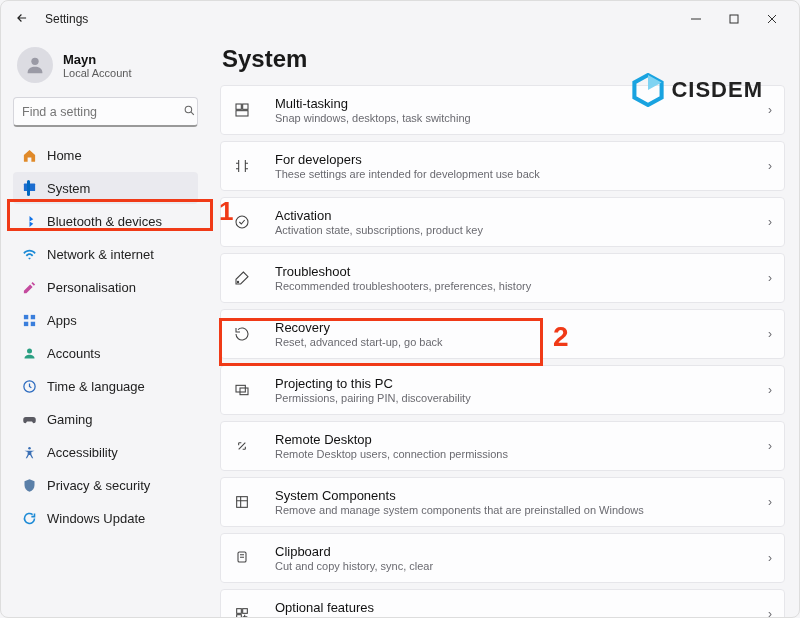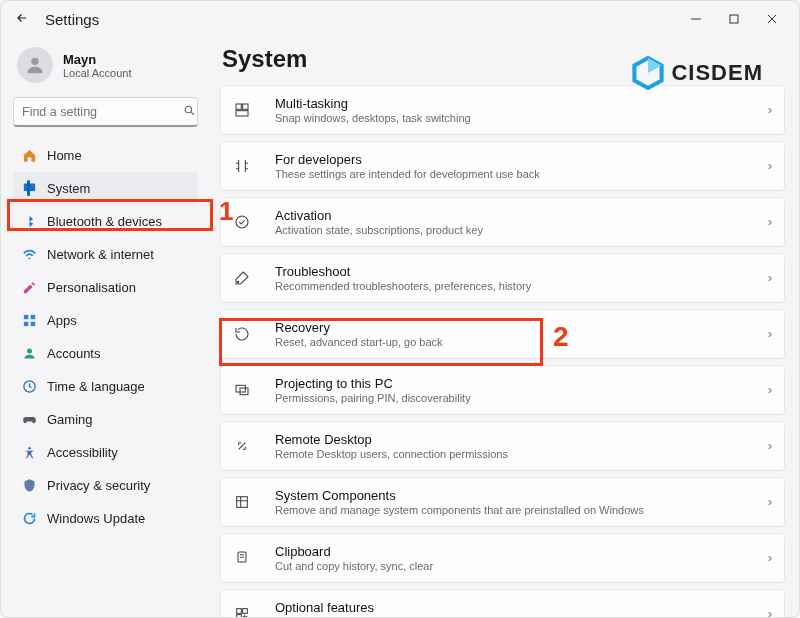--- a/index.html
+++ b/index.html
@@ -15,21 +15,21 @@
     border-radius: 8px;
     position: relative;
   }
   .titlebar {
     display: flex;
     align-items: center;
     height: 36px;
     padding: 0 8px 0 12px;
   }
   .titlebar .back { width: 18px; text-align: center; color:#222; cursor:pointer; }
-  .titlebar .title { margin-left: 14px; font-size: 15px; color:#222; }
+  .titlebar .title { margin-left: 14px; font-size: 12px; color:#222; }
   .titlebar .spacer { flex: 1; }
   .winbtn { width: 38px; height: 28px; display:flex; align-items:center; justify-content:center; color:#333; }
   .winbtn svg { stroke:#333; }
 
   .layout { display: flex; height: calc(100% - 36px); }
   .sidebar { width: 205px; padding: 6px 8px 0 12px; }
   .profile { display:flex; align-items:center; gap:10px; margin: 4px 4px 14px 4px; }
   .avatar {
     width: 36px; height: 36px; border-radius: 50%;
     background: #dcdce2; display:flex; align-items:center; justify-content:center;
@@ -89,21 +89,21 @@
   }
   .annot2 {
     position:absolute; border:3px solid #f03a17;
     left:218px; top:317px; width:324px; height:48px; pointer-events:none;
   }
   .annot2-num {
     position:absolute; left:552px; top:320px; color:#f03a17;
     font-size:28px; font-weight:700; pointer-events:none;
   }
   .watermark {
-    position:absolute; right:36px; top:55px; display:flex; align-items:center; gap:6px;
+    position:absolute; right:36px; top:72px; display:flex; align-items:center; gap:6px;
     pointer-events:none;
   }
   .watermark .wtxt { font-size:22px; font-weight:800; letter-spacing:1px; color:#222; }
   .hex {
     width:34px; height:34px; position:relative;
   }
   .hex svg { width:34px; height:34px; }
 
   
   .ic-home{color:#e08a2a;} .ic-sys{color:#1c6dd0;} .ic-bt{color:#1373e6;}

